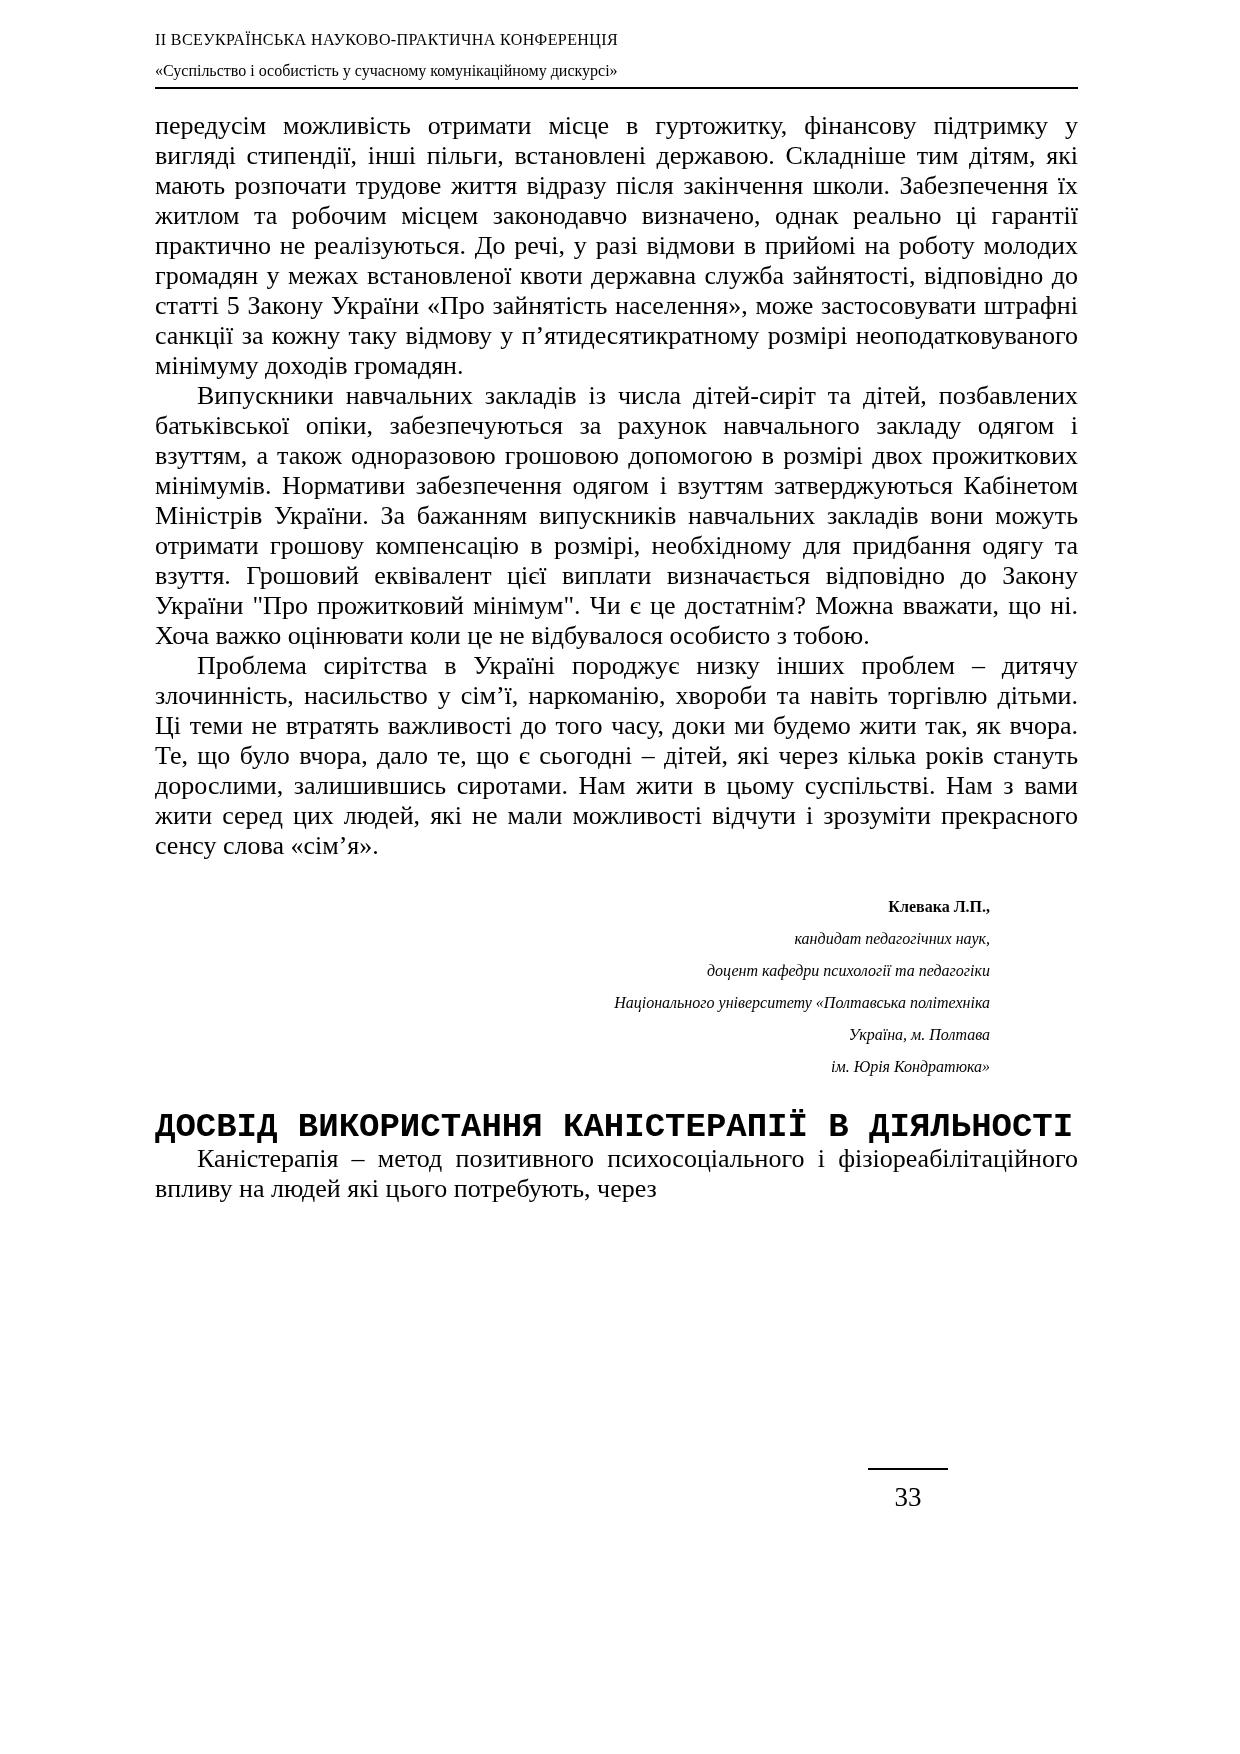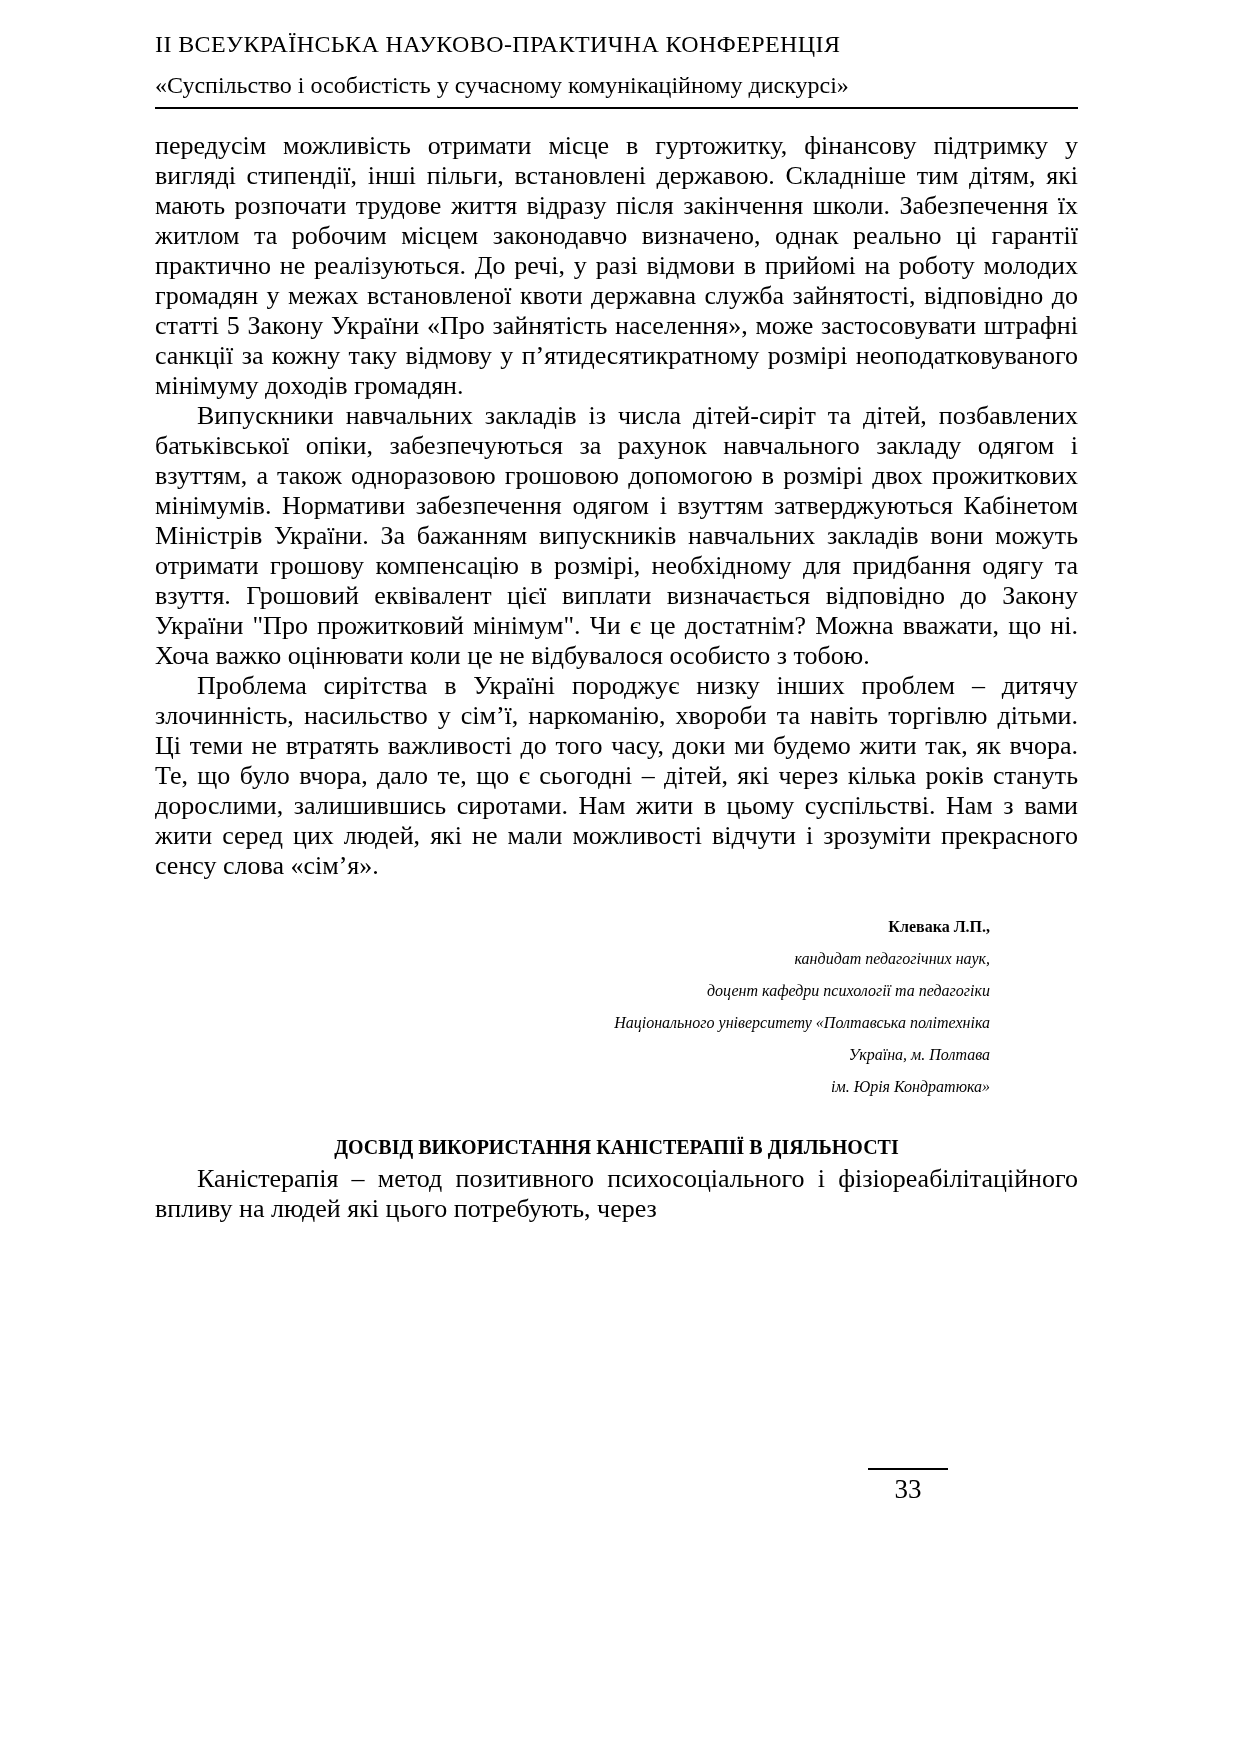--- a/index.html
+++ b/index.html
@@ -12,21 +12,21 @@
     width: 1240px;
     height: 1754px;
     background: #ffffff;
     color: #000000;
     font-family: "Liberation Serif", "DejaVu Serif", serif;
     box-sizing: border-box;
     padding: 30px 162px 0 155px;
     overflow: hidden;
   }
   .page-header {
-    font-size: 24px;
+    font-size: 16px;
     line-height: 1.2;
   }
   .header-line1 {
     letter-spacing: 0.4px;
   }
   .header-line2 {
     margin-top: 12px;
   }
   .header-rule {
     border-bottom: 2px solid #000000;
@@ -53,42 +53,42 @@
     line-height: 32px;
   }
   .author-name {
     font-weight: bold;
   }
   .author-line {
     font-style: italic;
   }
   .article-title {
     margin: 28px 0 0 0;
-    font-size: 20px;
+    font-size: 34px;
     line-height: 33px;
     font-weight: bold;
-    text-align: center;
+    font-family: Liberation Mono, monospace;
   }
   .article-par {
     margin-top: 2px;
   }
   .page-footer {
     position: absolute;
     top: 1468px;
     left: 868px;
     width: 80px;
     text-align: center;
   }
   .footer-rule {
     border-top: 2px solid #000000;
     height: 0;
   }
   .page-number {
     font-size: 27px;
-    margin-top: 4px;
+    margin-top: 12px;
     text-align: center;
   }
 </style>
 </head>
 <body>
 
 <div class="page">
 
   <header class="page-header">
     <div class="header-line1">ІІ ВСЕУКРАЇНСЬКА НАУКОВО-ПРАКТИЧНА КОНФЕРЕНЦІЯ</div>

